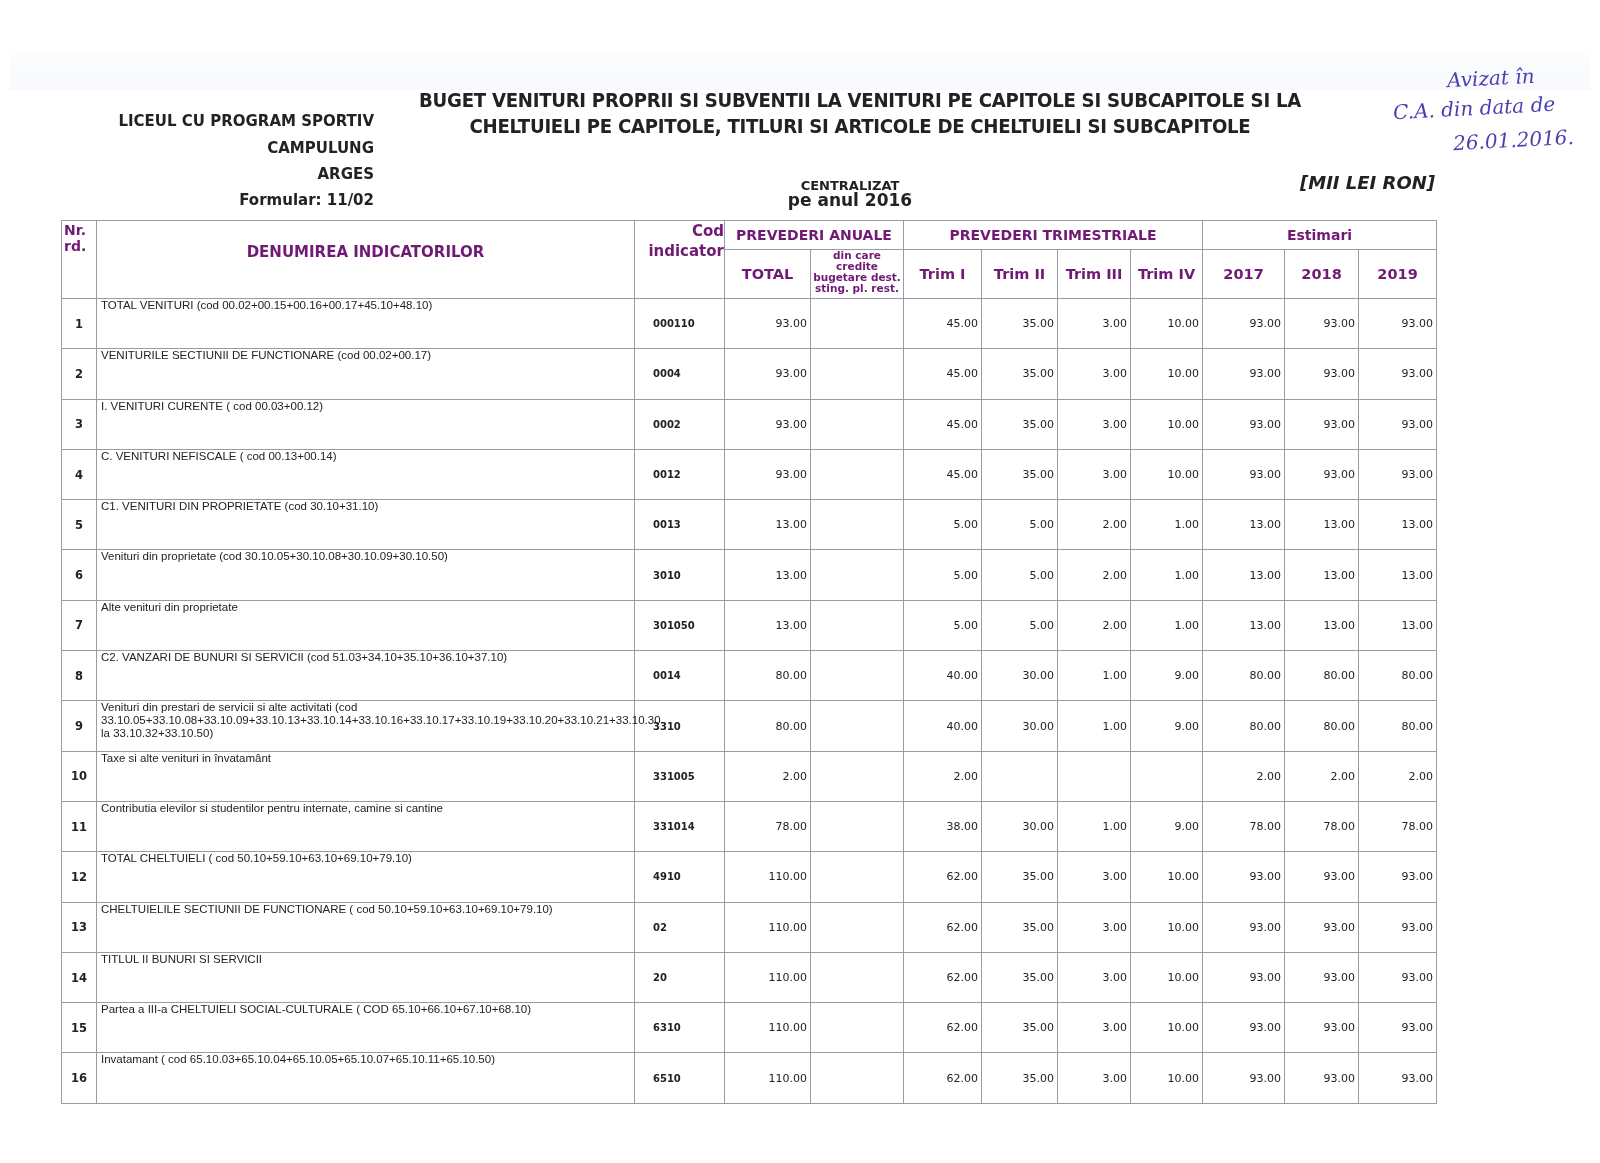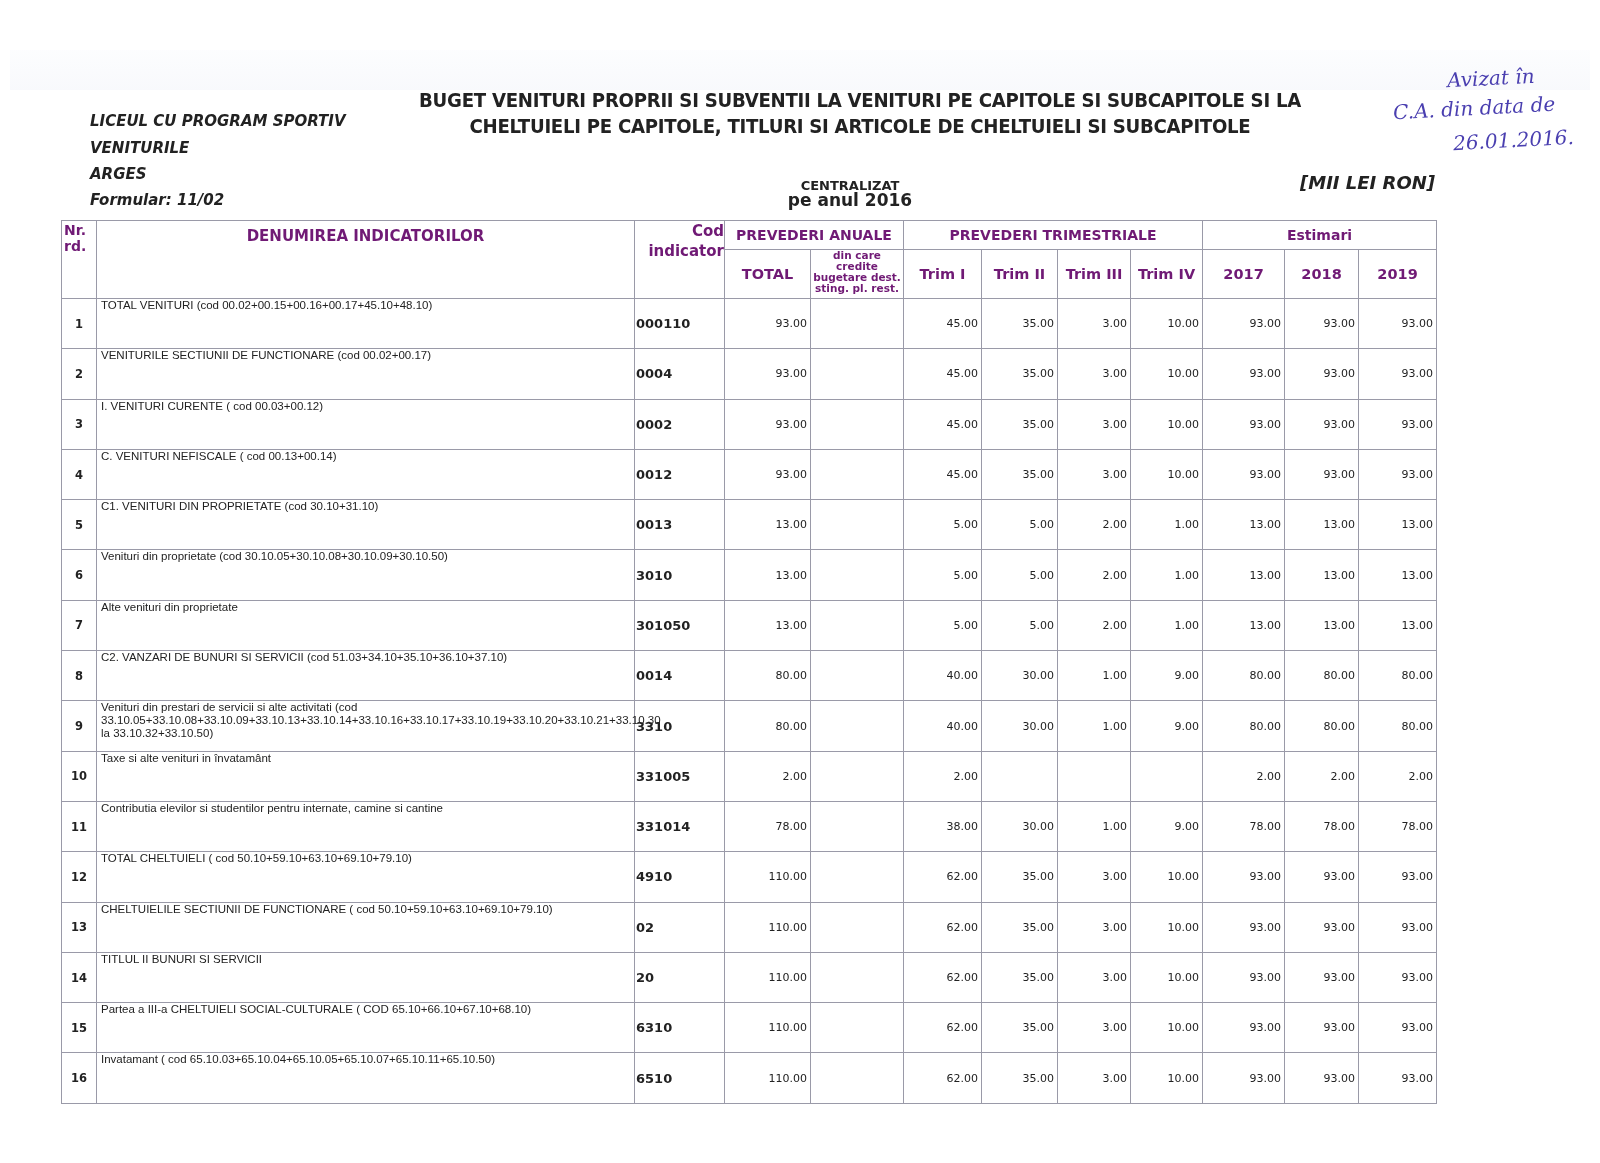--- a/index.html
+++ b/index.html
@@ -1,42 +1,42 @@
 <!DOCTYPE html>
 <html><head>
 <meta charset="utf-8">
 <style>
   html, body { margin: 0; padding: 0; background: #ffffff; }
   body { width: 1600px; height: 1163px; position: relative; overflow: hidden; color: #222; font-family: "DejaVu Sans", sans-serif; }
   .scanband { position: absolute; left: 10px; top: 50px; width: 1580px; height: 40px; background: linear-gradient(#fbfcfe, #f5f7fb); opacity: 0.7; }
-  .org { position: absolute; font-weight: bold; font-size: 15px; text-align: left; width: 300px; left: 90px; font-style: italic; }
+  .org { position: absolute; font-weight: bold; font-size: 15px; text-align: right; width: 300px; left: 74px; }
   .title { position: absolute; left: 380px; top: 88px; width: 960px; text-align: center; font-weight: bold; font-size: 19.5px; line-height: 26px; font-family: "DejaVu Sans", sans-serif; letter-spacing: -0.3px; transform: scaleX(0.93); transform-origin: center; }
   .centr { position: absolute; left: 700px; width: 300px; text-align: center; font-weight: bold; }
   .units { position: absolute; left: 1300px; top: 172px; font-weight: bold; font-style: italic; font-size: 18px; }
   .hand { position: absolute; font-family: "DejaVu Serif", serif; font-style: italic; color: #4a3fb0; font-size: 20px; transform: rotate(-3deg); }
   table { position: absolute; left: 61px; top: 220px; border-collapse: collapse; table-layout: fixed; width: 1375px; font-family: "Liberation Sans", sans-serif; }
   td, th { border: 1px solid #9a9aa8; padding: 0; }
   th { font-family: "DejaVu Sans", sans-serif; font-weight: bold; color: #701a75; }
   .hdr1 th { height: 28px; font-size: 14px; }
   .hdr2 th { height: 48px; font-size: 14.5px; margin-left: 48px; }
   .small { font-size: 10.5px !important; line-height: 11px; }
   .nr { font-size: 10px; vertical-align: top; text-align: left; padding: 1px 2px !important; }
   tbody tr { height: 50.3px; }
   td.rn { text-align: center; font-weight: bold; font-size: 11.5px; font-family: "DejaVu Sans", sans-serif; }
   td.den { vertical-align: top; font-size: 11.5px; padding: 0 4px; line-height: 13px; position: relative; }
-  td.cod { font-weight: bold; font-size: 13px; padding-left: 1px; font-family: "DejaVu Sans", sans-serif; vertical-align: middle; }
+  td.cod { font-weight: bold; font-size: 10px; padding-left: 18px; font-family: "DejaVu Sans", sans-serif; vertical-align: middle; }
   td.numv { font-family: "DejaVu Sans", sans-serif; font-size: 11px; text-align: right; padding-right: 3px; }
 </style>
 </head>
 <body>
 
 <div class="scanband"></div>
 
 <div class="org" style="top:112px;">LICEUL CU PROGRAM SPORTIV</div>
-<div class="org" style="top:139px;">VENITURILE</div>
+<div class="org" style="top:139px;">CAMPULUNG</div>
 <div class="org" style="top:165px;">ARGES</div>
 <div class="org" style="top:191px;">Formular: 11/02</div>
 
 <div class="title">
   <div>BUGET VENITURI PROPRII SI SUBVENTII LA VENITURI PE CAPITOLE SI SUBCAPITOLE SI LA</div>
   <div>CHELTUIELI PE CAPITOLE, TITLURI SI ARTICOLE DE CHELTUIELI SI SUBCAPITOLE</div>
 </div>
 
 <div class="centr" style="top:178px; font-size:13px;">CENTRALIZAT</div>
 <div class="centr" style="top:190px; font-size:17px;">pe anul 2016</div>
@@ -58,21 +58,21 @@
       <col style="width:76px">
       <col style="width:73px">
       <col style="width:72px">
     <col style="width:82px">
       <col style="width:74px">
       <col style="width:78px">
   </colgroup>
   <thead>
     <tr class="hdr1">
       <th rowspan="2" class="nr">Nr. rd.</th>
-      <th rowspan="2" style="vertical-align:top; padding-top:6px; font-size:15px;">DENUMIREA INDICATORILOR</th>
+      <th rowspan="2" style="vertical-align:top; padding-top:22px; font-size:15px;">DENUMIREA INDICATORILOR</th>
       <th rowspan="2" style="vertical-align:top; font-size:15px; line-height:20px;text-align:right;">Cod indicator</th>
       <th colspan="2">PREVEDERI ANUALE</th>
       <th colspan="4">PREVEDERI TRIMESTRIALE</th>
       <th colspan="3">Estimari</th>
     </tr>
     <tr class="hdr2">
       <th>TOTAL</th>
       <th class="small" style="vertical-align:top;">din care credite bugetare dest. sting. pl. rest.</th>
       <th>Trim I</th>
       <th>Trim II</th>

